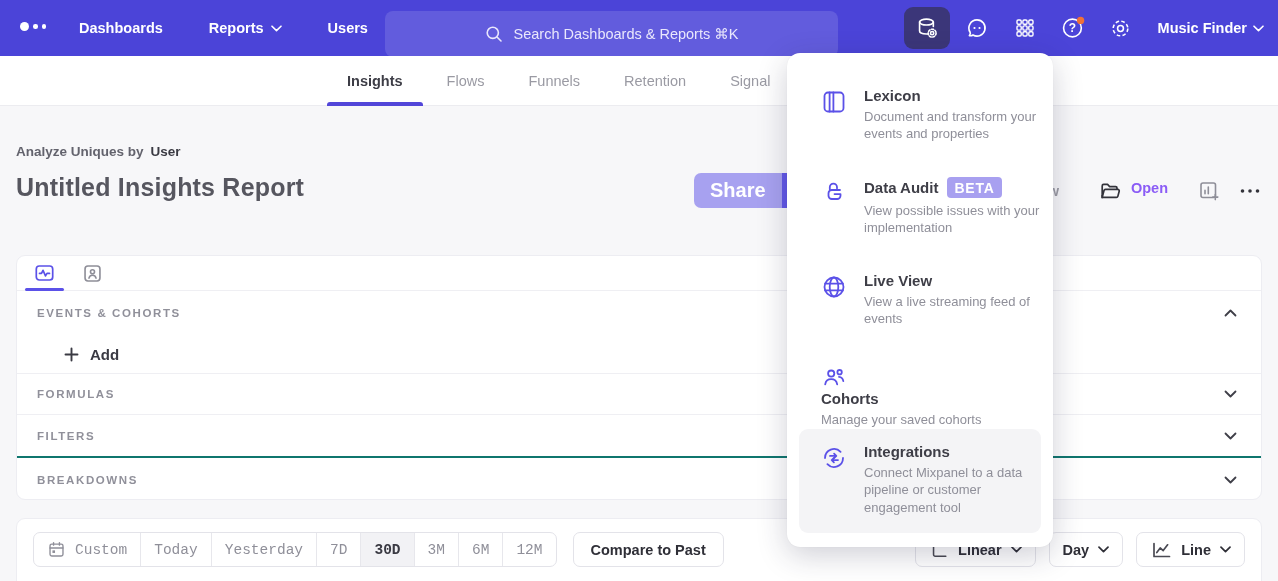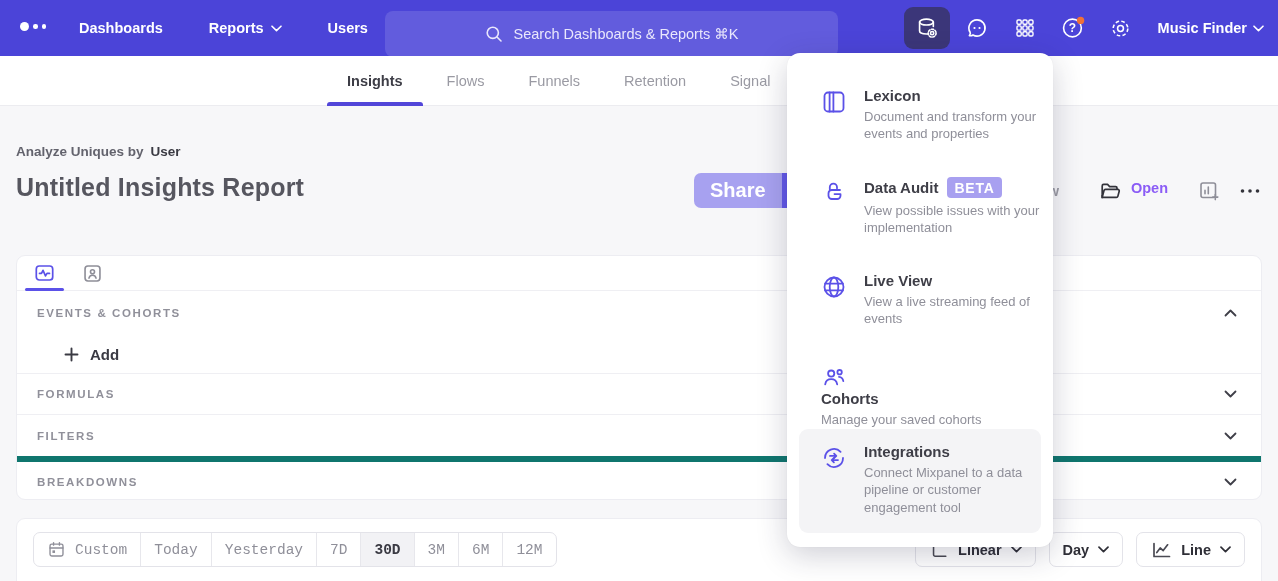--- a/index.html
+++ b/index.html
@@ -50,21 +50,21 @@
   .ctab { position:relative; height:100%; display:flex; align-items:center; cursor:pointer; }
   .ctab.active { color:#5B51E8; }
   .ctab.active::after { content:""; position:absolute; left:-8px; right:-8px; bottom:-1px; height:3.5px; background:#5B51E8; border-radius:2px; }
   .ctab.inactive { color:#8E8E98; }
   .sec { position:absolute; left:0; right:0; display:flex; align-items:center; cursor:pointer; }
   .sec-label { margin-left:20px; font-size:11.5px; font-weight:700; letter-spacing:1.6px; color:#90909A; }
   .chev { position:absolute; right:24px; color:#3F3F48; display:flex; }
   .row-events    { top:35px;  height:44px; }
   .row-formulas  { top:117px; height:41px; border-top:1px solid #EFEFF3; }
   .row-filters   { top:158px; height:42px; border-top:1px solid #EFEFF3; }
-  .row-breakdowns{ top:200px; height:45px; border-top:6px solid #0f766e; }
+  .row-breakdowns{ top:200px; height:45px; border-top:2px solid #0f766e; }
   .add-row { position:absolute; top:79px; left:0; height:38px; display:flex; align-items:center; }
   .add-btn { margin-left:47px; display:flex; align-items:center; gap:11px; font-size:15px; font-weight:700; color:#3A3A43; background:none; border:none; cursor:pointer; font-family:inherit; }
 
   
   .bottom-card { position:absolute; left:16px; right:16px; top:518px; height:70px; background:#fff;
                  border:1px solid #EDEDF2; border-radius:9px 9px 0 0; z-index:3; }
   .controls { position:absolute; left:16px; top:13px; height:35px; display:flex; align-items:center; }
   .seg { display:flex; height:35px; border:1px solid #E3E3E9; border-radius:7px; background:#fff; overflow:hidden;font-family:Liberation Mono, monospace; }
   .seg-item { display:flex; align-items:center; padding:0 13px; font-size:14.5px; color:#8F8F99; border-right:1px solid #E7E7EC; gap:9px; cursor:pointer; white-space:nowrap; }
   .seg-item:last-child { border-right:none; }
@@ -330,20 +330,23 @@
       <div class="seg-item">
           <span>3M</span>
         </div>
       <div class="seg-item">
           <span>6M</span>
         </div>
       <div class="seg-item">
           <span>12M</span>
         </div>
     </div>
+    <button class="compare">
+        <span>Compare to Past</span>
+      </button>
   </div>
 
   <div class="right-controls">
     <button class="ctl">
       <span class="cic">
         <svg width="20" height="20" viewBox="0 0 22 22" fill="none" stroke="#4A4A53" stroke-width="1.7" stroke-linecap="round" stroke-linejoin="round">
             <path d="M5 4.5v11.5a1.8 1.8 0 0 0 1.8 1.8H18.5"></path>
           </svg>
       </span>
       <span>Linear</span>

